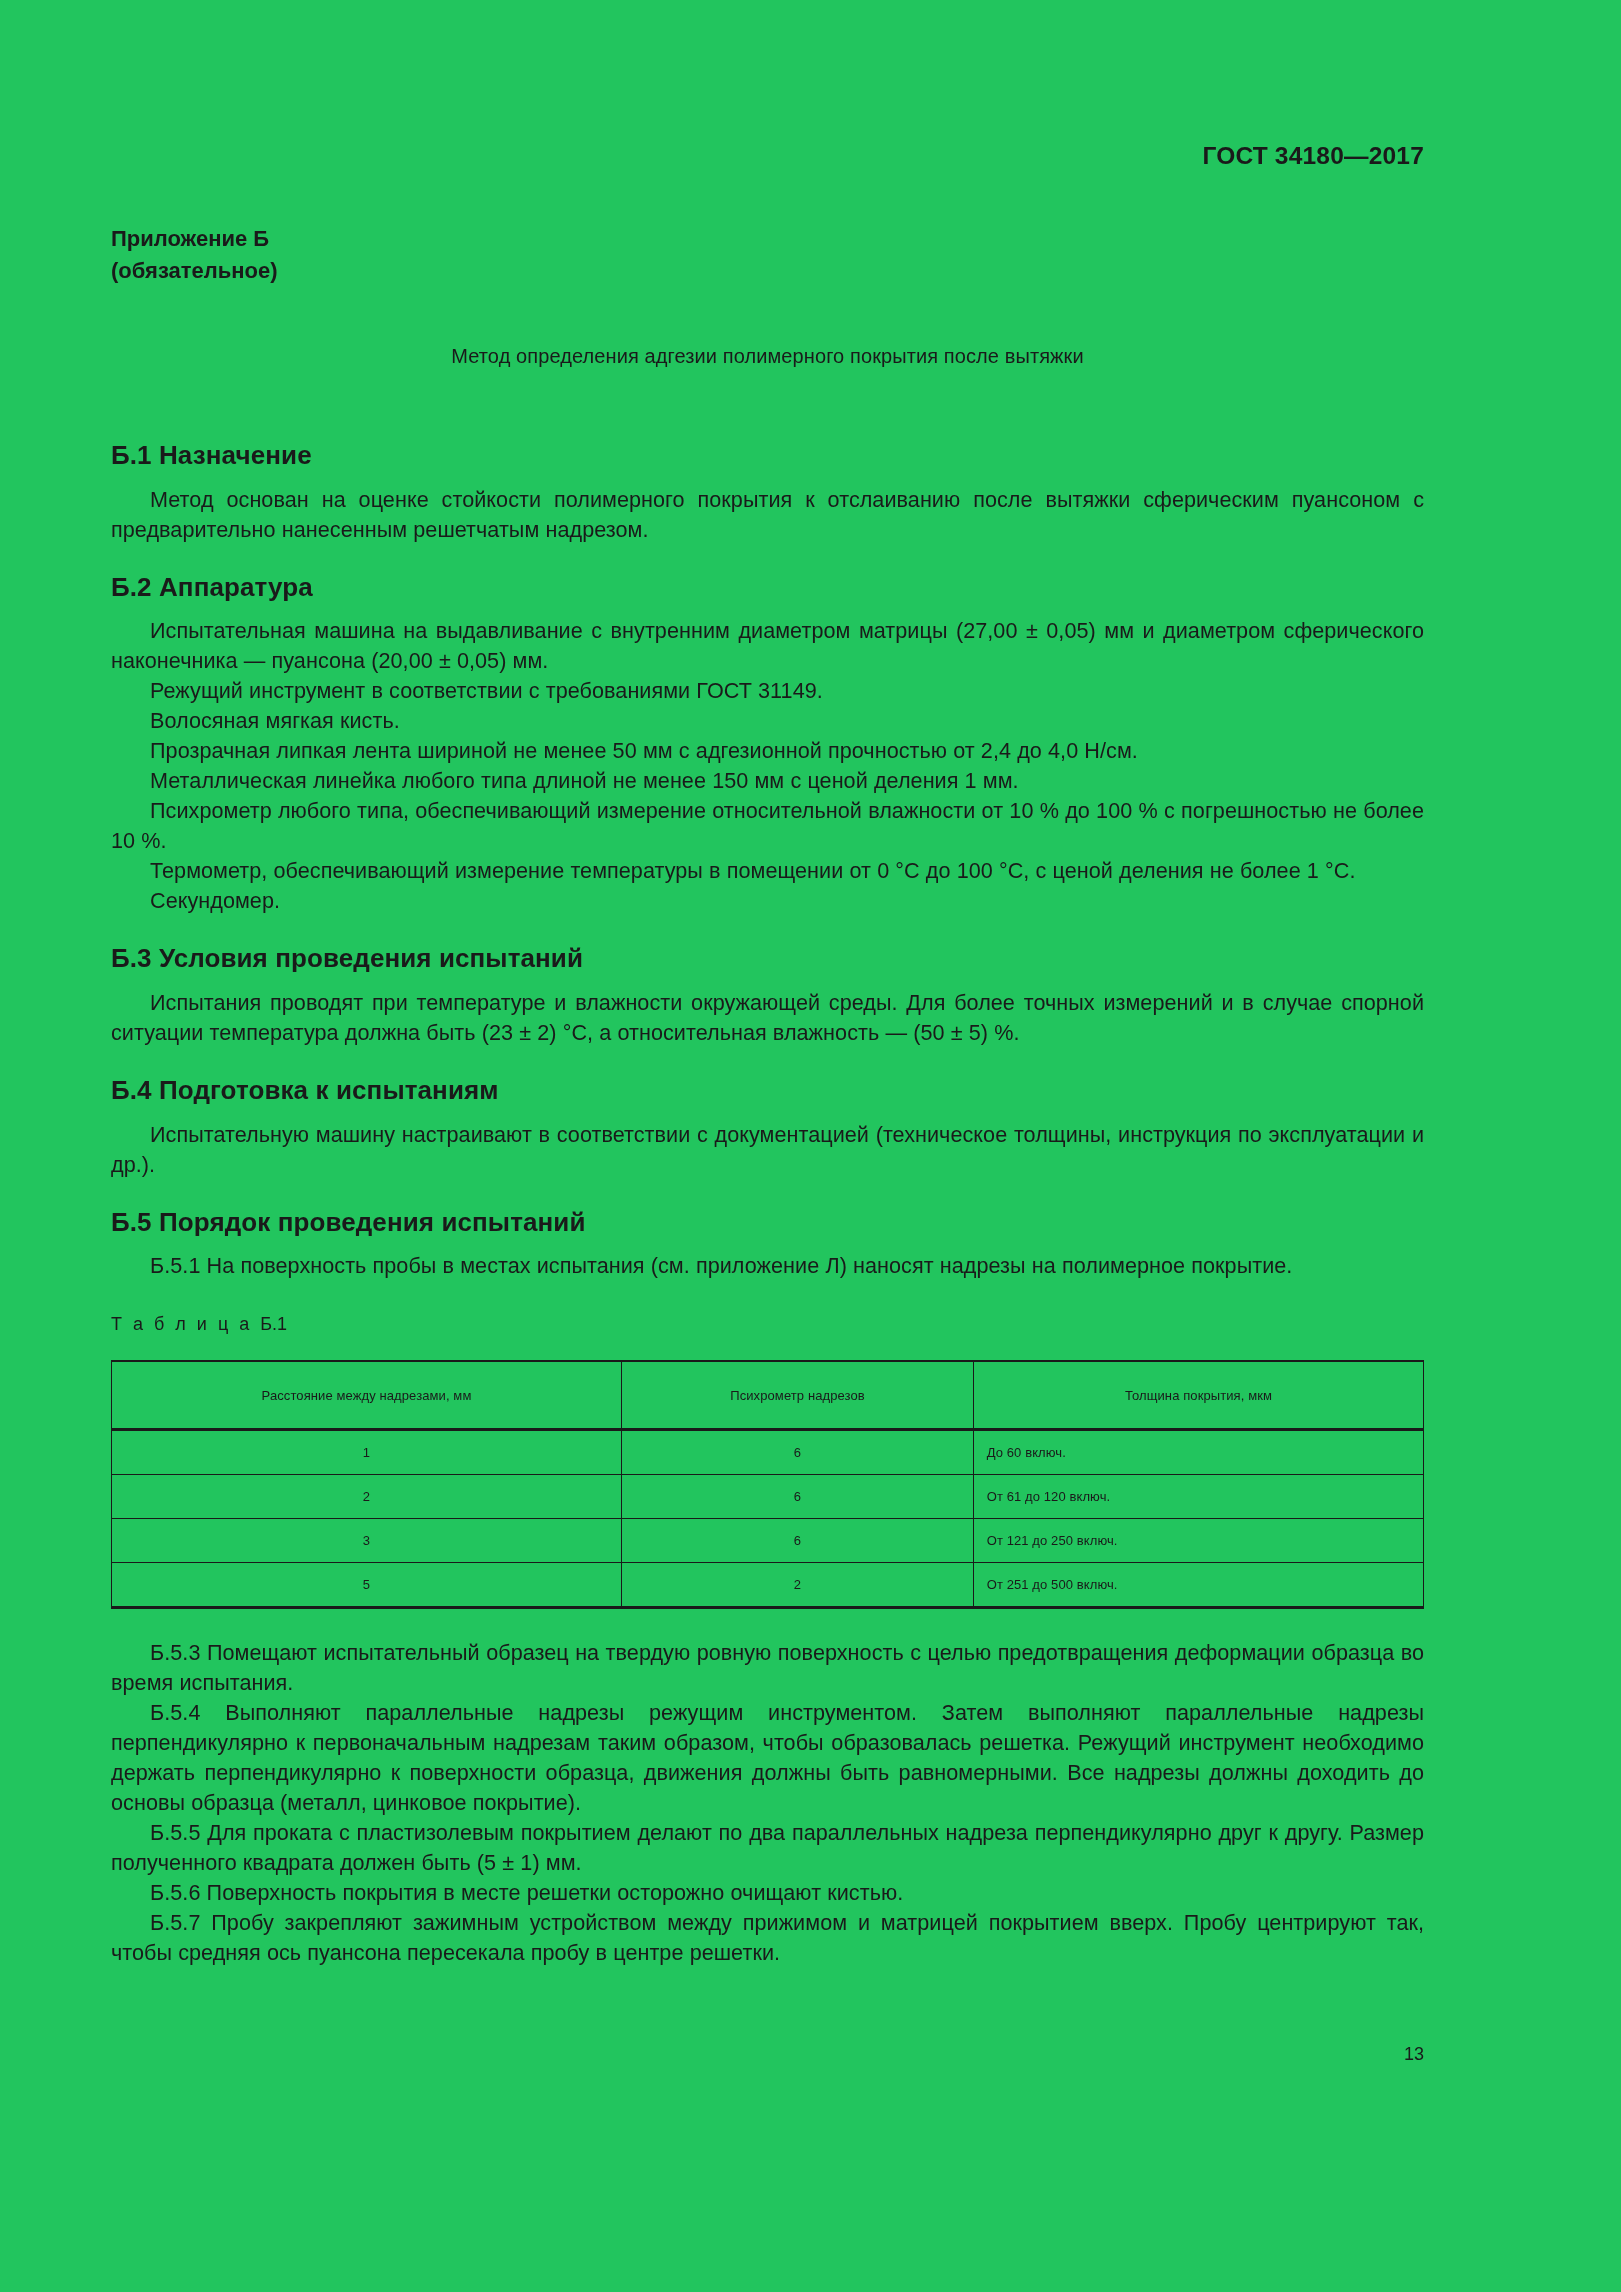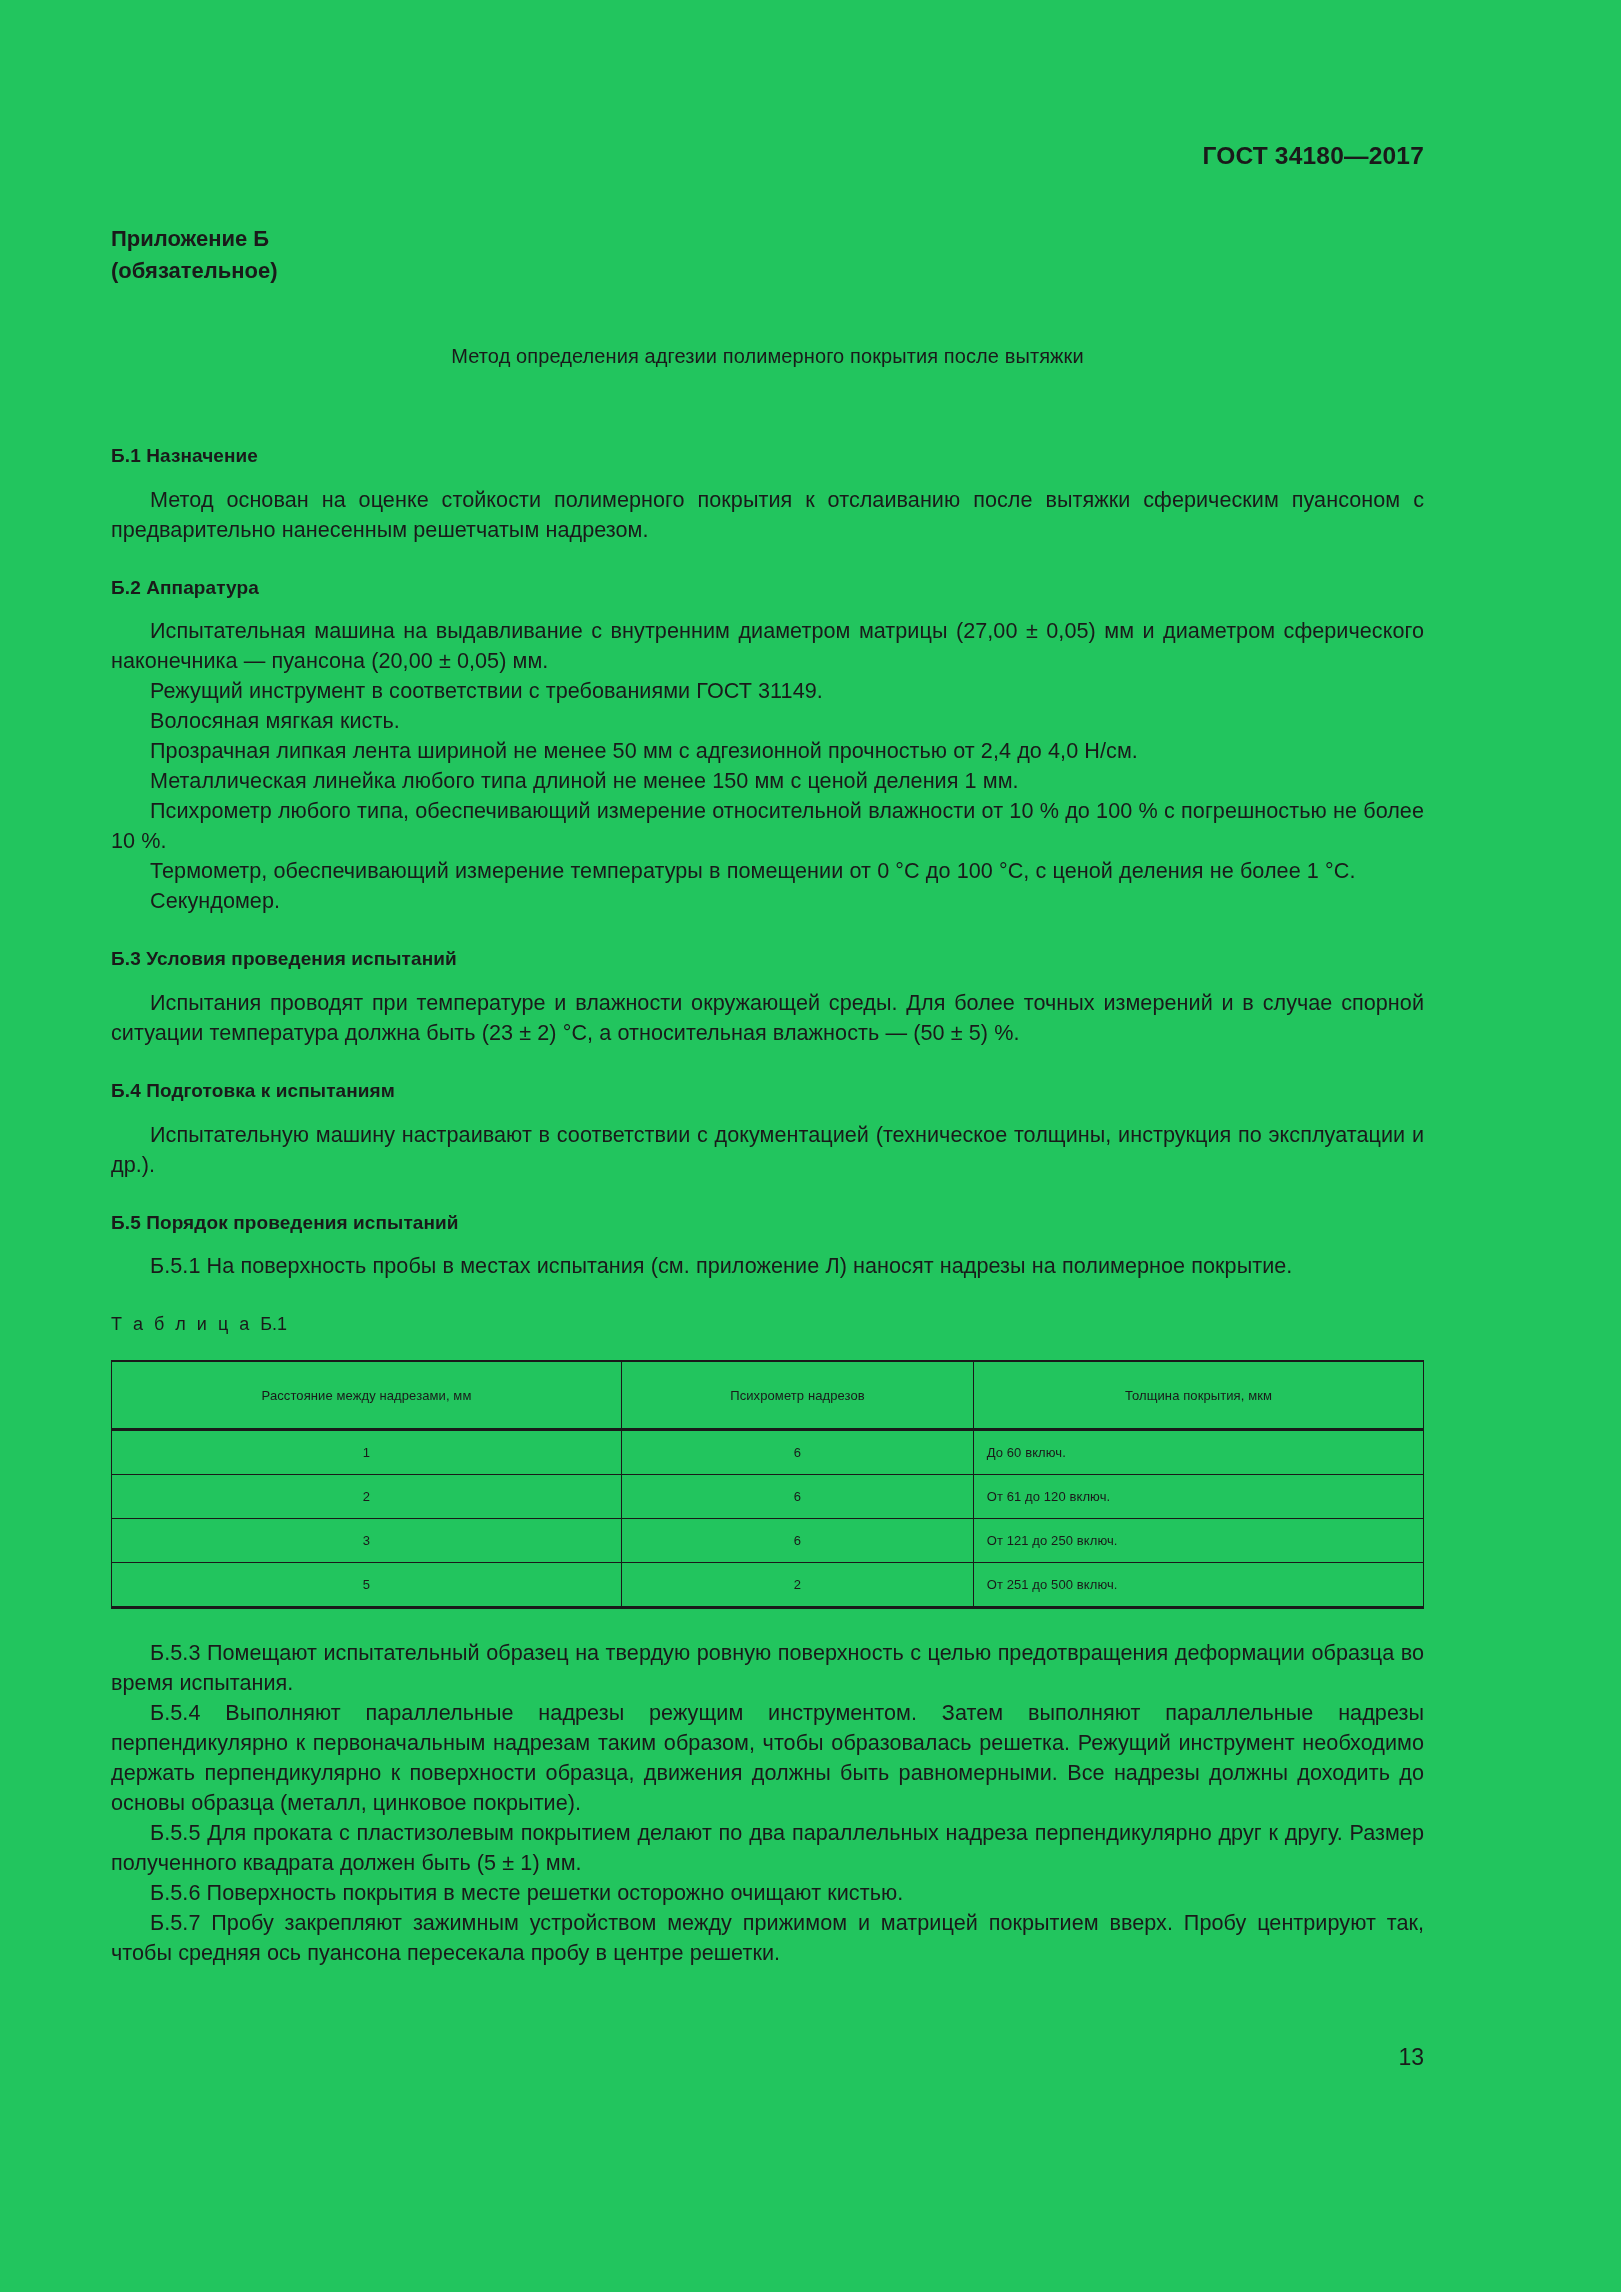--- a/index.html
+++ b/index.html
@@ -63,21 +63,21 @@
 
   
   .flow {
     position: absolute;
     top: 441px;
     left: 0;
     width: 1313px;
   }
 
   h2.sec {
-    font-size: 19px;
+    font-size: 26px;
     font-weight: bold;
     margin: 0;
     padding: 0;
     line-height: 29px;
     letter-spacing: 0.1px;
   }
   .gap-before-sec { height: 28px; }
   .gap-after-sec  { height: 14.7px; }
 
   p.par {
@@ -135,21 +135,21 @@
   table.t td.left {
     text-align: left;
     padding-left: 12.7px;
   }
 
   
   .page-number {
     position: absolute;
     right: 0;
     top: 2044px;
-    font-size: 23px;
+    font-size: 18px;
     text-align: right;
     width: 1313px;
   }
 </style>
 </head>
 <body>
 
 <div class="page">
 
   <div class="content">

